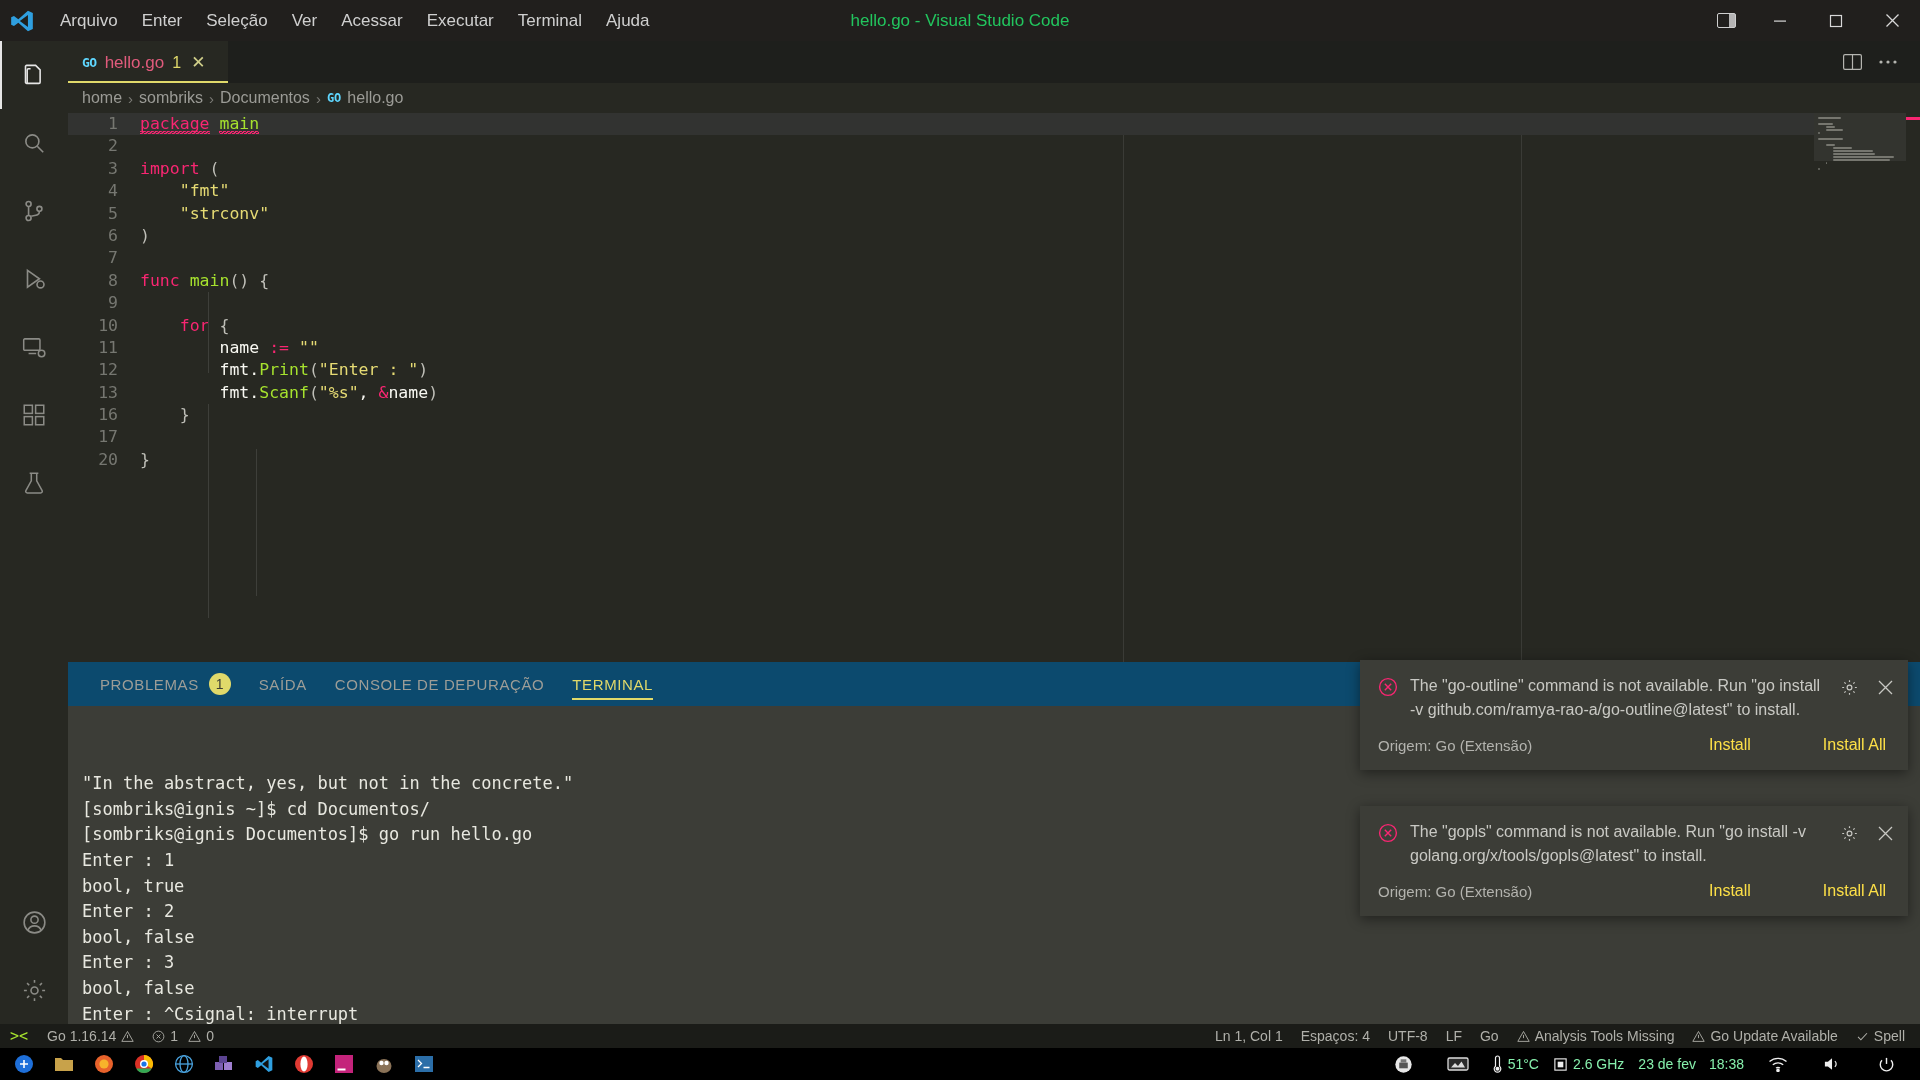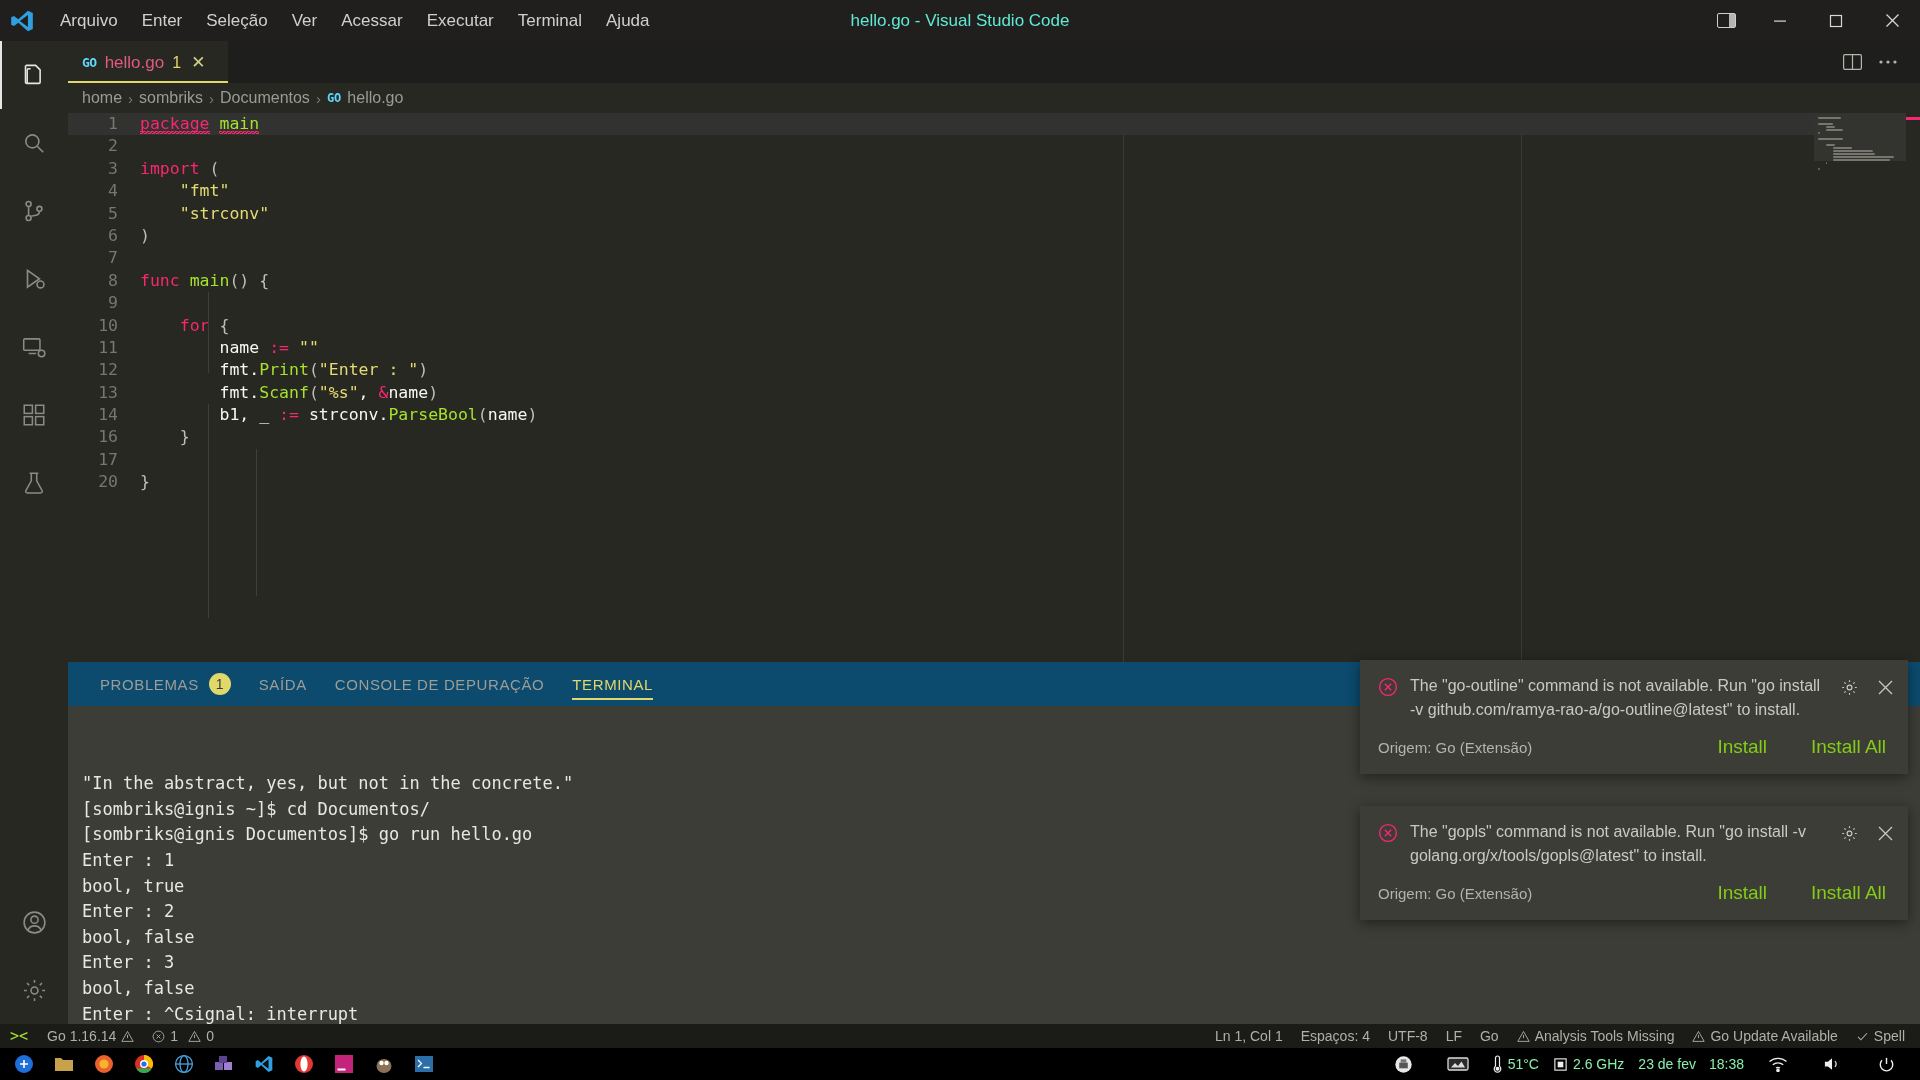--- a/index.html
+++ b/index.html
@@ -17,21 +17,21 @@
     position:absolute; top:0; left:0; width:1920px; height:41px;
     background:#211f1d; display:flex; align-items:center;
   }
   .vscode-logo { width:44px; height:41px; display:flex; align-items:center; justify-content:center; }
   .menu { display:flex; align-items:center; gap:0px; margin-left:4px; }
   .menu-item {
     font-size:17px; color:#cfcfcf; padding:4px 12px; white-space:nowrap; line-height:20px;
   }
   .title-center {
     position:absolute; left:0; right:0; text-align:center;
-    font-size:17px; color:#5eead4; pointer-events:none;
+    font-size:17px; color:#22c55e; pointer-events:none;
   }
   .win-ctrls { position:absolute; right:0; top:0; height:41px; display:flex; align-items:center; }
   .win-btn { width:56px; height:41px; display:flex; align-items:center; justify-content:center; }
   .win-btn svg { display:block; }
   .layout-btn { width:52px; height:41px; display:flex; align-items:center; justify-content:center; }
 
   
   .activitybar {
     position:absolute; top:41px; left:0; width:68px; height:983px;
     background:#272822; display:flex; flex-direction:column; align-items:center;
@@ -137,21 +137,21 @@
   .notif#notif-1 { top:660px; }
   .notif#notif-2 { top:806px; }
   .notif-top { display:flex; padding:14px 12px 2px 18px; gap:12px; }
   .err-icon { flex:0 0 20px; margin-top:3px; }
   .notif-msg { font-size:16px; color:#c9c9c4; line-height:24px; flex:1; padding-right:4px; }
   .notif-tools { display:flex; gap:14px; align-items:flex-start; margin-top:2px; color:#c8c8c3; }
   .notif-tool { width:22px; height:22px; display:flex; align-items:center; justify-content:center; }
   .notif-bottom { display:flex; align-items:center; padding:12px 22px 16px 18px;gap:38px; }
   .notif-source { font-size:15px; color:#b3b3ae; }
   .notif-btns { margin-left:auto; display:flex; gap:44px; }
-  .notif-btn { font-size:19px; color:#84cc16; }
+  .notif-btn { font-size:16px; color:#fde047;margin-left:28px; }
 
   
   .statusbar {
     position:absolute; left:0; bottom:32px; width:1920px; height:24px;
     background:#1b1c18; display:flex; align-items:center; font-size:14px; color:#b0b0aa;
   }
   .sb-item { display:flex; align-items:center; gap:5px; padding:0 9px; height:24px; white-space:nowrap; }
   .sb-left { display:flex; align-items:center; }
   .sb-right { margin-left:auto; display:flex; align-items:flex-start; padding-right:6px; }
   .sb-remote { padding:0 10px; color:#a6e22e; font-family:"DejaVu Sans Mono", monospace; font-size:15px; }
@@ -362,24 +362,20 @@
             <span class="lnum">11</span>
             <span class="ltext"><span class="d">        </span><span class="d">name</span><span class="d"> </span><span class="op">:=</span><span class="d"> </span><span class="s">""</span></span>
           </div>
           <div class="line">
             <span class="lnum">12</span>
             <span class="ltext"><span class="d">        </span><span class="d">fmt</span><span class="d">.</span><span class="f">Print</span><span class="pn">(</span><span class="s">"Enter : "</span><span class="pn">)</span></span>
           </div>
           <div class="line">
             <span class="lnum">13</span>
             <span class="ltext"><span class="d">        </span><span class="d">fmt</span><span class="d">.</span><span class="f">Scanf</span><span class="pn">(</span><span class="s">"%s"</span><span class="d">, </span><span class="k">&amp;</span><span class="d">name</span><span class="pn">)</span></span>
-          </div>
-          <div class="line">
-            <span class="lnum">14</span>
-            <span class="ltext"><span class="d">        </span><span class="d">b1, _ </span><span class="op">:=</span><span class="d"> strconv</span><span class="d">.</span><span class="f">ParseBool</span><span class="pn">(</span><span class="d">name</span><span class="pn">)</span></span>
           </div>
           <div class="line">
             <span class="lnum">16</span>
             <span class="ltext"><span class="d">    </span><span class="pn">}</span></span>
           </div>
           <div class="line">
             <span class="lnum">17</span>
             <span class="ltext"></span>
           </div>
           <div class="line">

